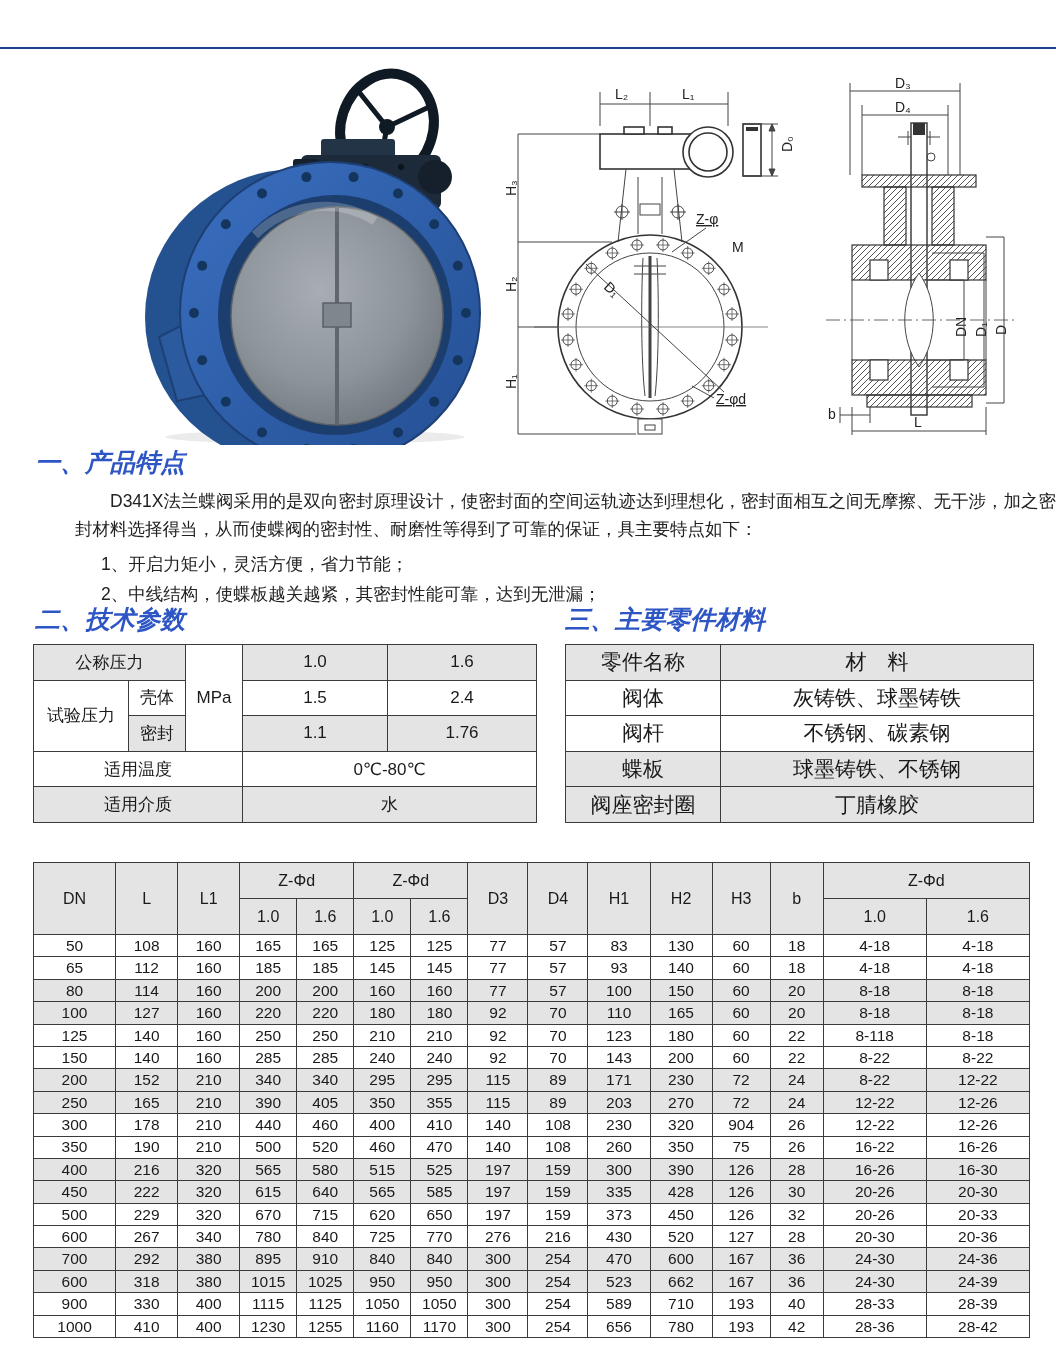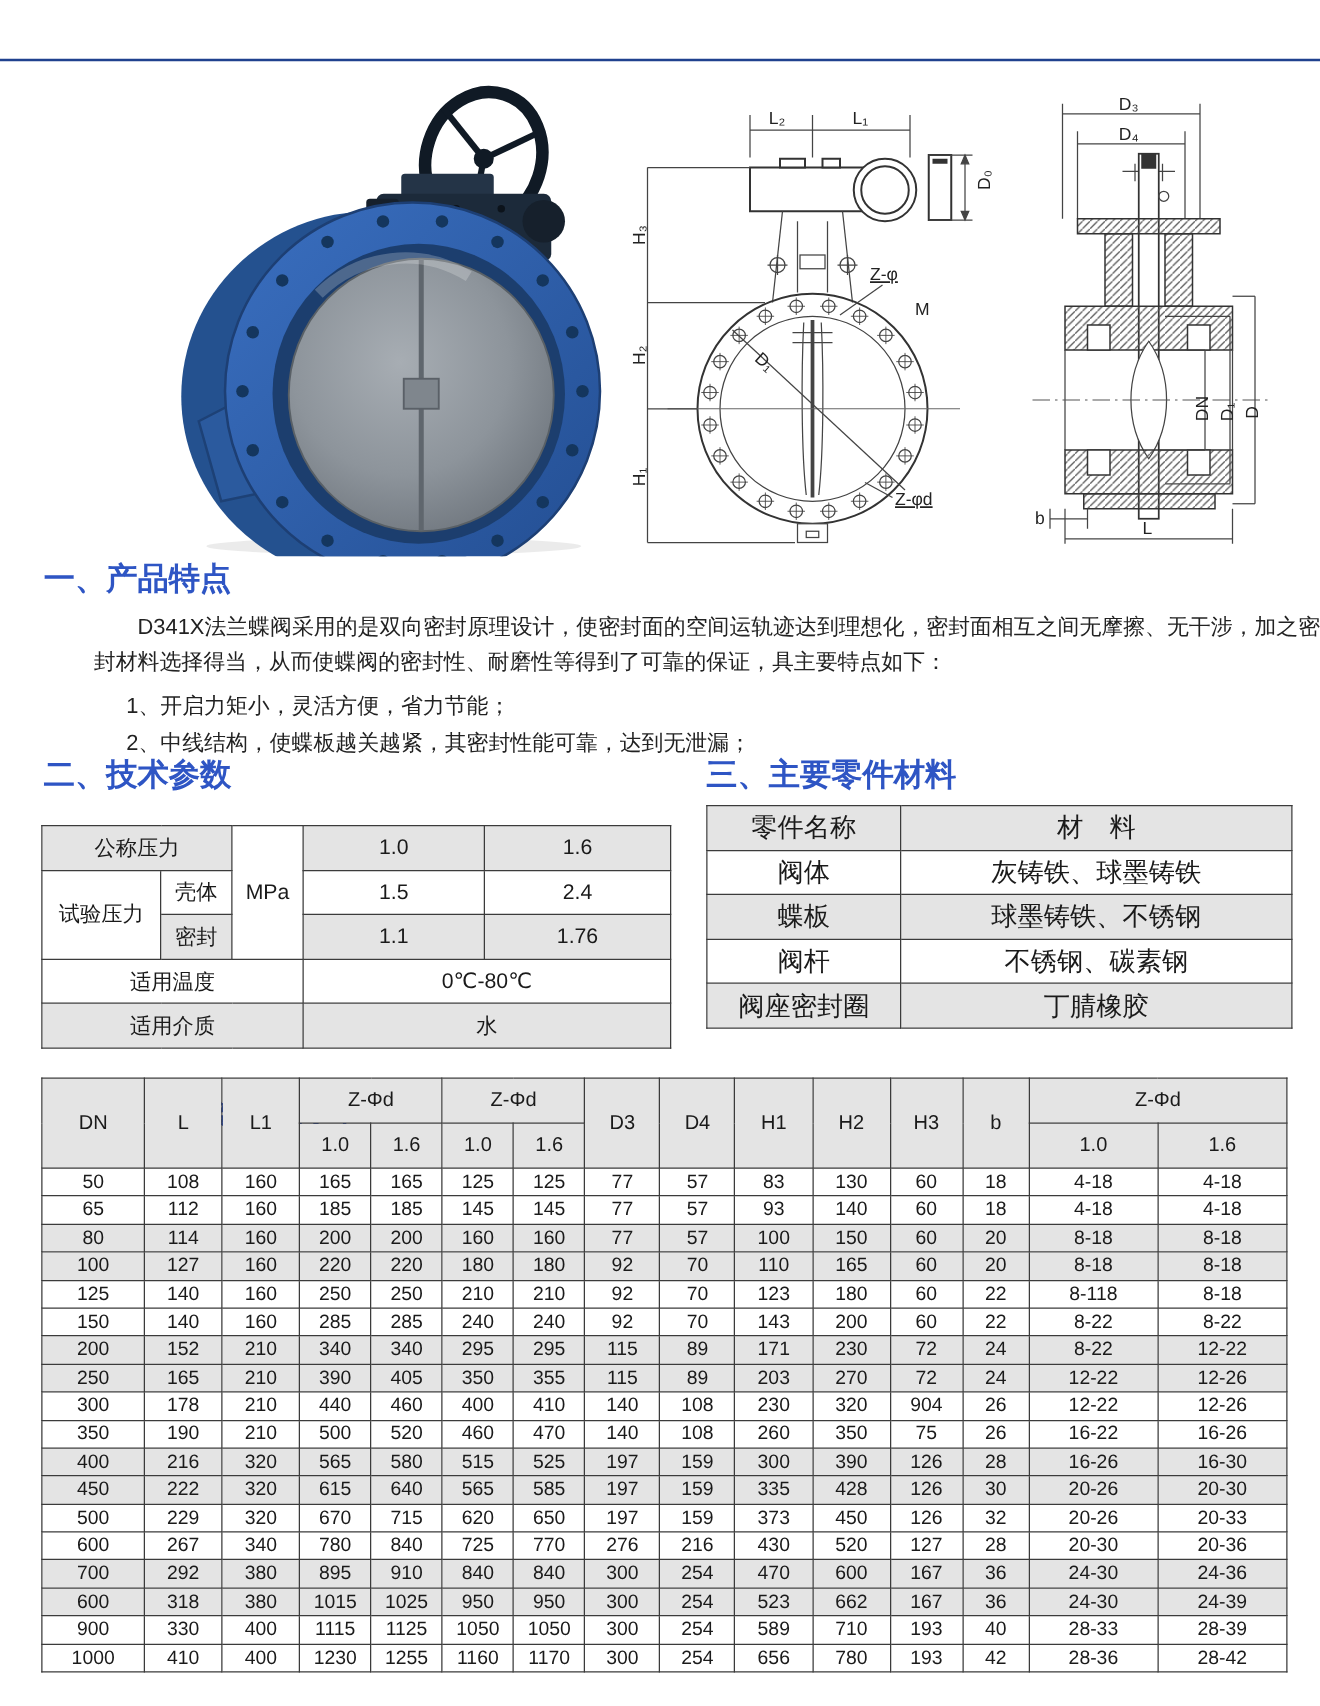--- a/index.html
+++ b/index.html
@@ -4,33 +4,33 @@
 <style>
   html,body { margin:0; padding:0; background:#ffffff; }
   .page { position:relative; width:1056px; height:1365px; background:#fff;
           font-family:"Liberation Sans","DejaVu Sans",sans-serif; overflow:hidden; }
 
   .page-title { position:absolute; left:18px; top:6px; font-size:30px; font-weight:bold;
                 color:#2b4ea6; letter-spacing:1px; }
   .title-rule { position:absolute; left:0; top:47px; width:1056px; height:0;
                 border-top:2px solid #20418e; }
 
-  .sec-heading { position:absolute; font-size:25px; font-weight:bold; color:#2e55c4; }
+  .sec-heading { position:absolute; font-size:25px; font-weight:bold; color:#2e55c4;font-style:italic; }
 
   .features-body { position:absolute; left:35px; top:487px; width:998px;
                    font-size:17.5px; line-height:1.62; color:#222;margin-left:40px; }
   .features-intro { text-indent:2em; margin:0 0 6px 0; }
   .feature-item { margin:2px 0 2px 26px; }
 
   table { border-collapse:collapse; table-layout:fixed; }
   td { border:1.4px solid #3b3b3b; text-align:center; vertical-align:middle;
        color:#1a1a1a; overflow:hidden; white-space:nowrap; }
   .g { background:#e4e4e4; }
 
-  .tech-table { position:absolute; left:33px; top:660px; width:503px;border-radius:10px; }
+  .tech-table { position:absolute; left:33px; top:644px; width:503px;border-radius:10px; }
   .tech-table td { height:32.6px; font-size:17px; }
 
   .mat-table { position:absolute; left:565px; top:644px; width:468px; }
   .mat-table td { height:32.6px; font-size:21px; }
 
   .dim-table { position:absolute; left:33px; top:862px; width:997px; }
   .dim-table thead td { height:33px; font-size:16px; background:#e4e4e4; }
   .dim-table tbody td { height:21.4px; font-size:15.5px; line-height:1.0; padding:0; }
   .dim-table tbody tr.shaded td { background:#e4e4e4; }
 
@@ -396,26 +396,26 @@
         <td class="g">零件名称</td>
         <td class="g">材　料</td>
       </tr>
     </thead>
     <tbody>
         <tr>
           <td>阀体</td>
           <td>灰铸铁、球墨铸铁</td>
         </tr>
         <tr>
+          <td>阀杆</td>
+          <td>不锈钢、碳素钢</td>
+        </tr>
+        <tr>
           <td class="g">蝶板</td>
           <td class="g">球墨铸铁、不锈钢</td>
-        </tr>
-        <tr>
-          <td>阀杆</td>
-          <td>不锈钢、碳素钢</td>
         </tr>
         <tr>
           <td class="g">阀座密封圈</td>
           <td class="g">丁腈橡胶</td>
         </tr>
       </tbody>
   </table>
 
   <div class="sec-heading" style="left:35px; top:875px;">四、主要连接外型尺寸</div>
 

